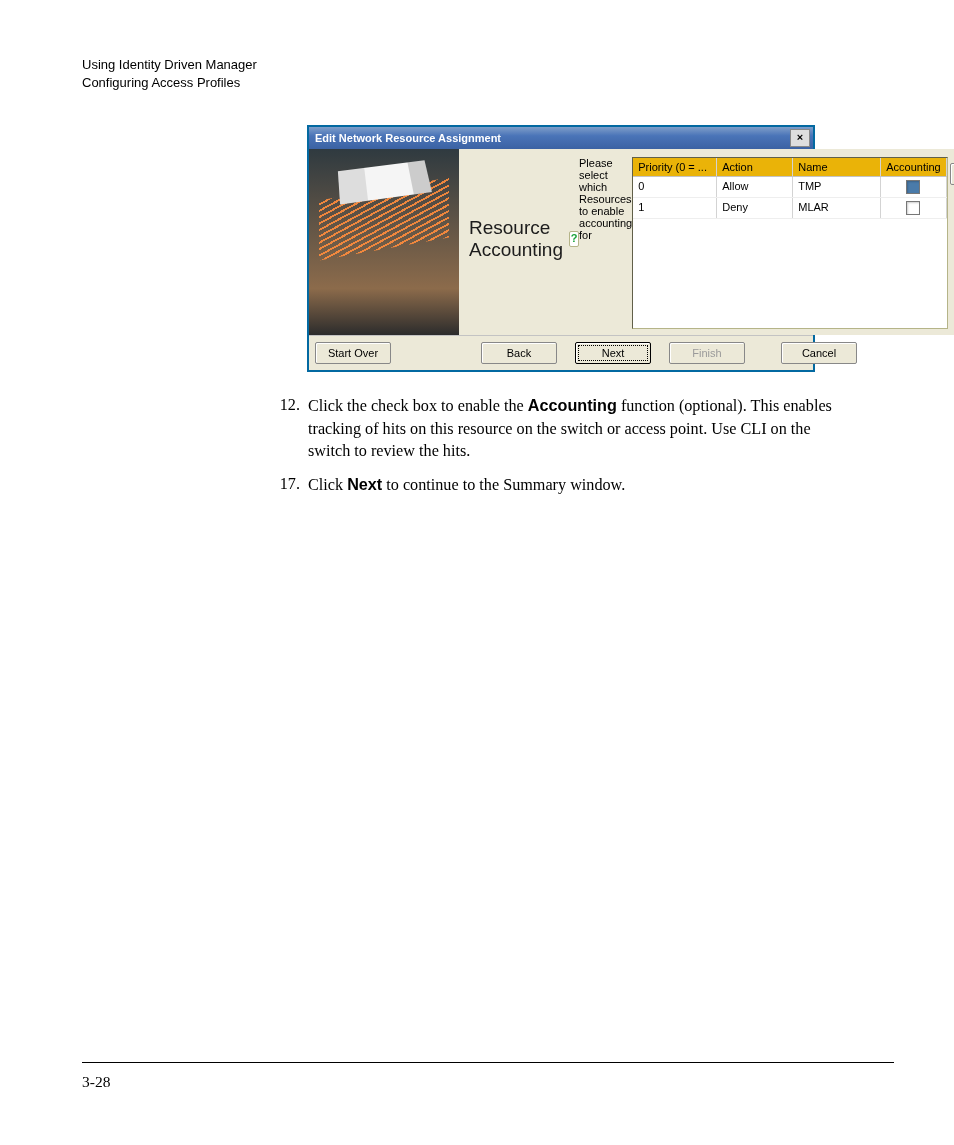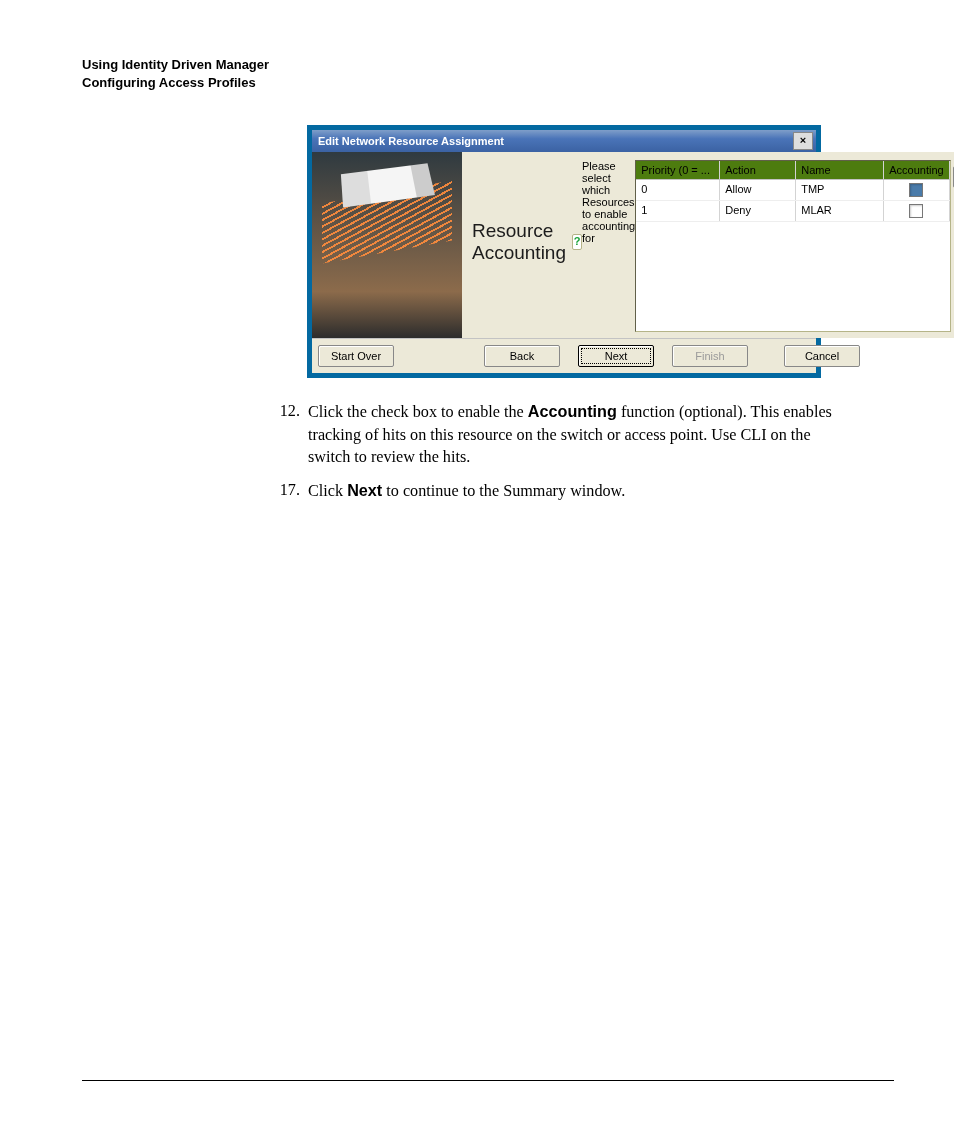--- a/index.html
+++ b/index.html
@@ -1,38 +1,38 @@
 <!DOCTYPE html>
 <html><head>
 <meta charset="utf-8">
 <style>
   html,body{margin:0;padding:0;background:#fff;font-family:Georgia,serif;color:#000}
   .page{width:954px;height:1145px;position:relative;box-sizing:border-box;padding:56px 60px 0 82px}
-  .header{font-family:Arial,Helvetica,sans-serif;font-weight:bold;font-size:13px;line-height:1.35;margin-bottom:34px}
+  .header{font-family:Arial,Helvetica,sans-serif;font-weight:normal;font-size:13px;line-height:1.35;margin-bottom:34px}
   .steps{margin-left:188px;margin-right:40px;font-size:16.2px;line-height:1.4}
   .step{display:flex;margin-bottom:10px}
   .step-num{width:30px;flex:none;text-align:right;margin-right:8px}
   .step-body{flex:1}
   .bold{font-family:Arial,Helvetica,sans-serif;font-weight:bold}
-  .screenshot{margin:12px 0 22px 225px;width:504px;border:5px solid #0369a1;background:#ece9d8;font-family:Tahoma,Arial,sans-serif}
+  .screenshot{margin:12px 0 22px 225px;width:504px;border:2px solid #0369a1;background:#ece9d8;font-family:Tahoma,Arial,sans-serif}
   
   .titlebar{display:flex;align-items:center;justify-content:space-between;background:linear-gradient(to bottom,#7f9ec9 0%,#4a74b8 40%,#3b62a3 100%);height:22px;padding:0 3px 0 6px;font-size:11px;font-weight:bold;color:#fff}
   .closebtn{width:18px;height:16px;background:#dedede;border:1px solid #888;color:#000;font-size:11px;line-height:14px;text-align:center;font-family:Arial;font-weight:bold}
   .dlgbody{display:flex;align-items:stretch}
   .sidepanel{width:150px;flex:none;display:flex;flex-direction:column}
   .wizlabel{background:#2a8aa7;color:#fff;font-size:17px;line-height:1.45;padding:14px 10px 24px 10px;height:108px;box-sizing:content-box}
   .wizimg{flex:1;min-height:120px;position:relative;overflow:hidden;background:linear-gradient(to bottom,#2f3a40,#8c6b4b 75%,#2c2c2c)}
   .wizimg::before{content:"";position:absolute;left:10px;top:40px;width:130px;height:60px;background:repeating-linear-gradient(-20deg,rgba(255,140,60,.9) 0 2px,transparent 2px 6px);transform:skewY(-10deg)}
   .wizimg::after{content:"";position:absolute;left:30px;top:15px;width:90px;height:35px;background:linear-gradient(to right,#ddd 0 30%,#f5f5f5 30% 80%,#ccc 80%);transform:perspective(200px) rotateX(20deg) rotateZ(-8deg)}
   .mainpanel{flex:1;background:#ece9d8;padding:8px 10px 6px 10px;display:flex;}
   .rtitle{font-size:19px;color:#1c1c1c;display:flex;justify-content:space-between;align-items:center;margin-bottom:8px}
   .helpicon{font-family:Arial;font-weight:bold;color:#17a238;background:#fff;border:1px solid #b5b488;border-radius:2px;width:14px;height:14px;font-size:11px;text-align:center;line-height:13px}
   .subtitle{font-size:11px;margin-bottom:12px}
   .grid{background:#fff;border:1px inset #b5b488;height:170px;display:flex;flex-direction:column;font-size:11px}
-  .ghead{display:flex;background:#4d7c0f;border-bottom:1px solid #c3c3c3}
+  .ghead{display:flex;background:#eab308;border-bottom:1px solid #c3c3c3}
   .ghead>div,.grow>div{box-sizing:border-box;padding:3px 5px;border-right:1px solid #d3d3d3}
   .col1{width:84px}.col2{width:76px}.col3{width:88px}.col4{flex:1;text-align:center}
   .grow{display:flex;border-bottom:1px solid #eee}
   .grow .col4{display:flex;justify-content:center;align-items:center}
   .chk{width:12px;height:12px;border:1px solid #777;background:#fff;box-shadow:inset 1px 1px 2px rgba(0,0,0,.2)}
   .chk.sel{background:#4a7baa}
   .selrow{display:flex;justify-content:space-between;gap:16px;padding:6px 2px}
   .wbtn{min-width:76px;height:22px;font-size:11px;background:#ece9d8;border:1px solid #888;border-radius:2px;box-shadow:inset 1px 1px 0 #fff;padding:2px 10px}
   .navrow{background:#ece9d8;border-top:1px solid #c3c3c3;padding:6px;display:flex;align-items:center}
   .navleft{width:150px;flex:none;display:flex;justify-content:flex-start}
@@ -123,14 +123,15 @@
     <div class="step">
       <div class="step-num">17.</div>
       <div class="step-body">
         <span>Click </span><span class="bold">Next</span><span> to continue to the Summary window.</span>
       </div>
     </div>
   </div>
 
   <div class="footer">
     <hr>
+    <div class="pagenum">3-28</div>
   </div>
 </div>
 
 </body></html>

